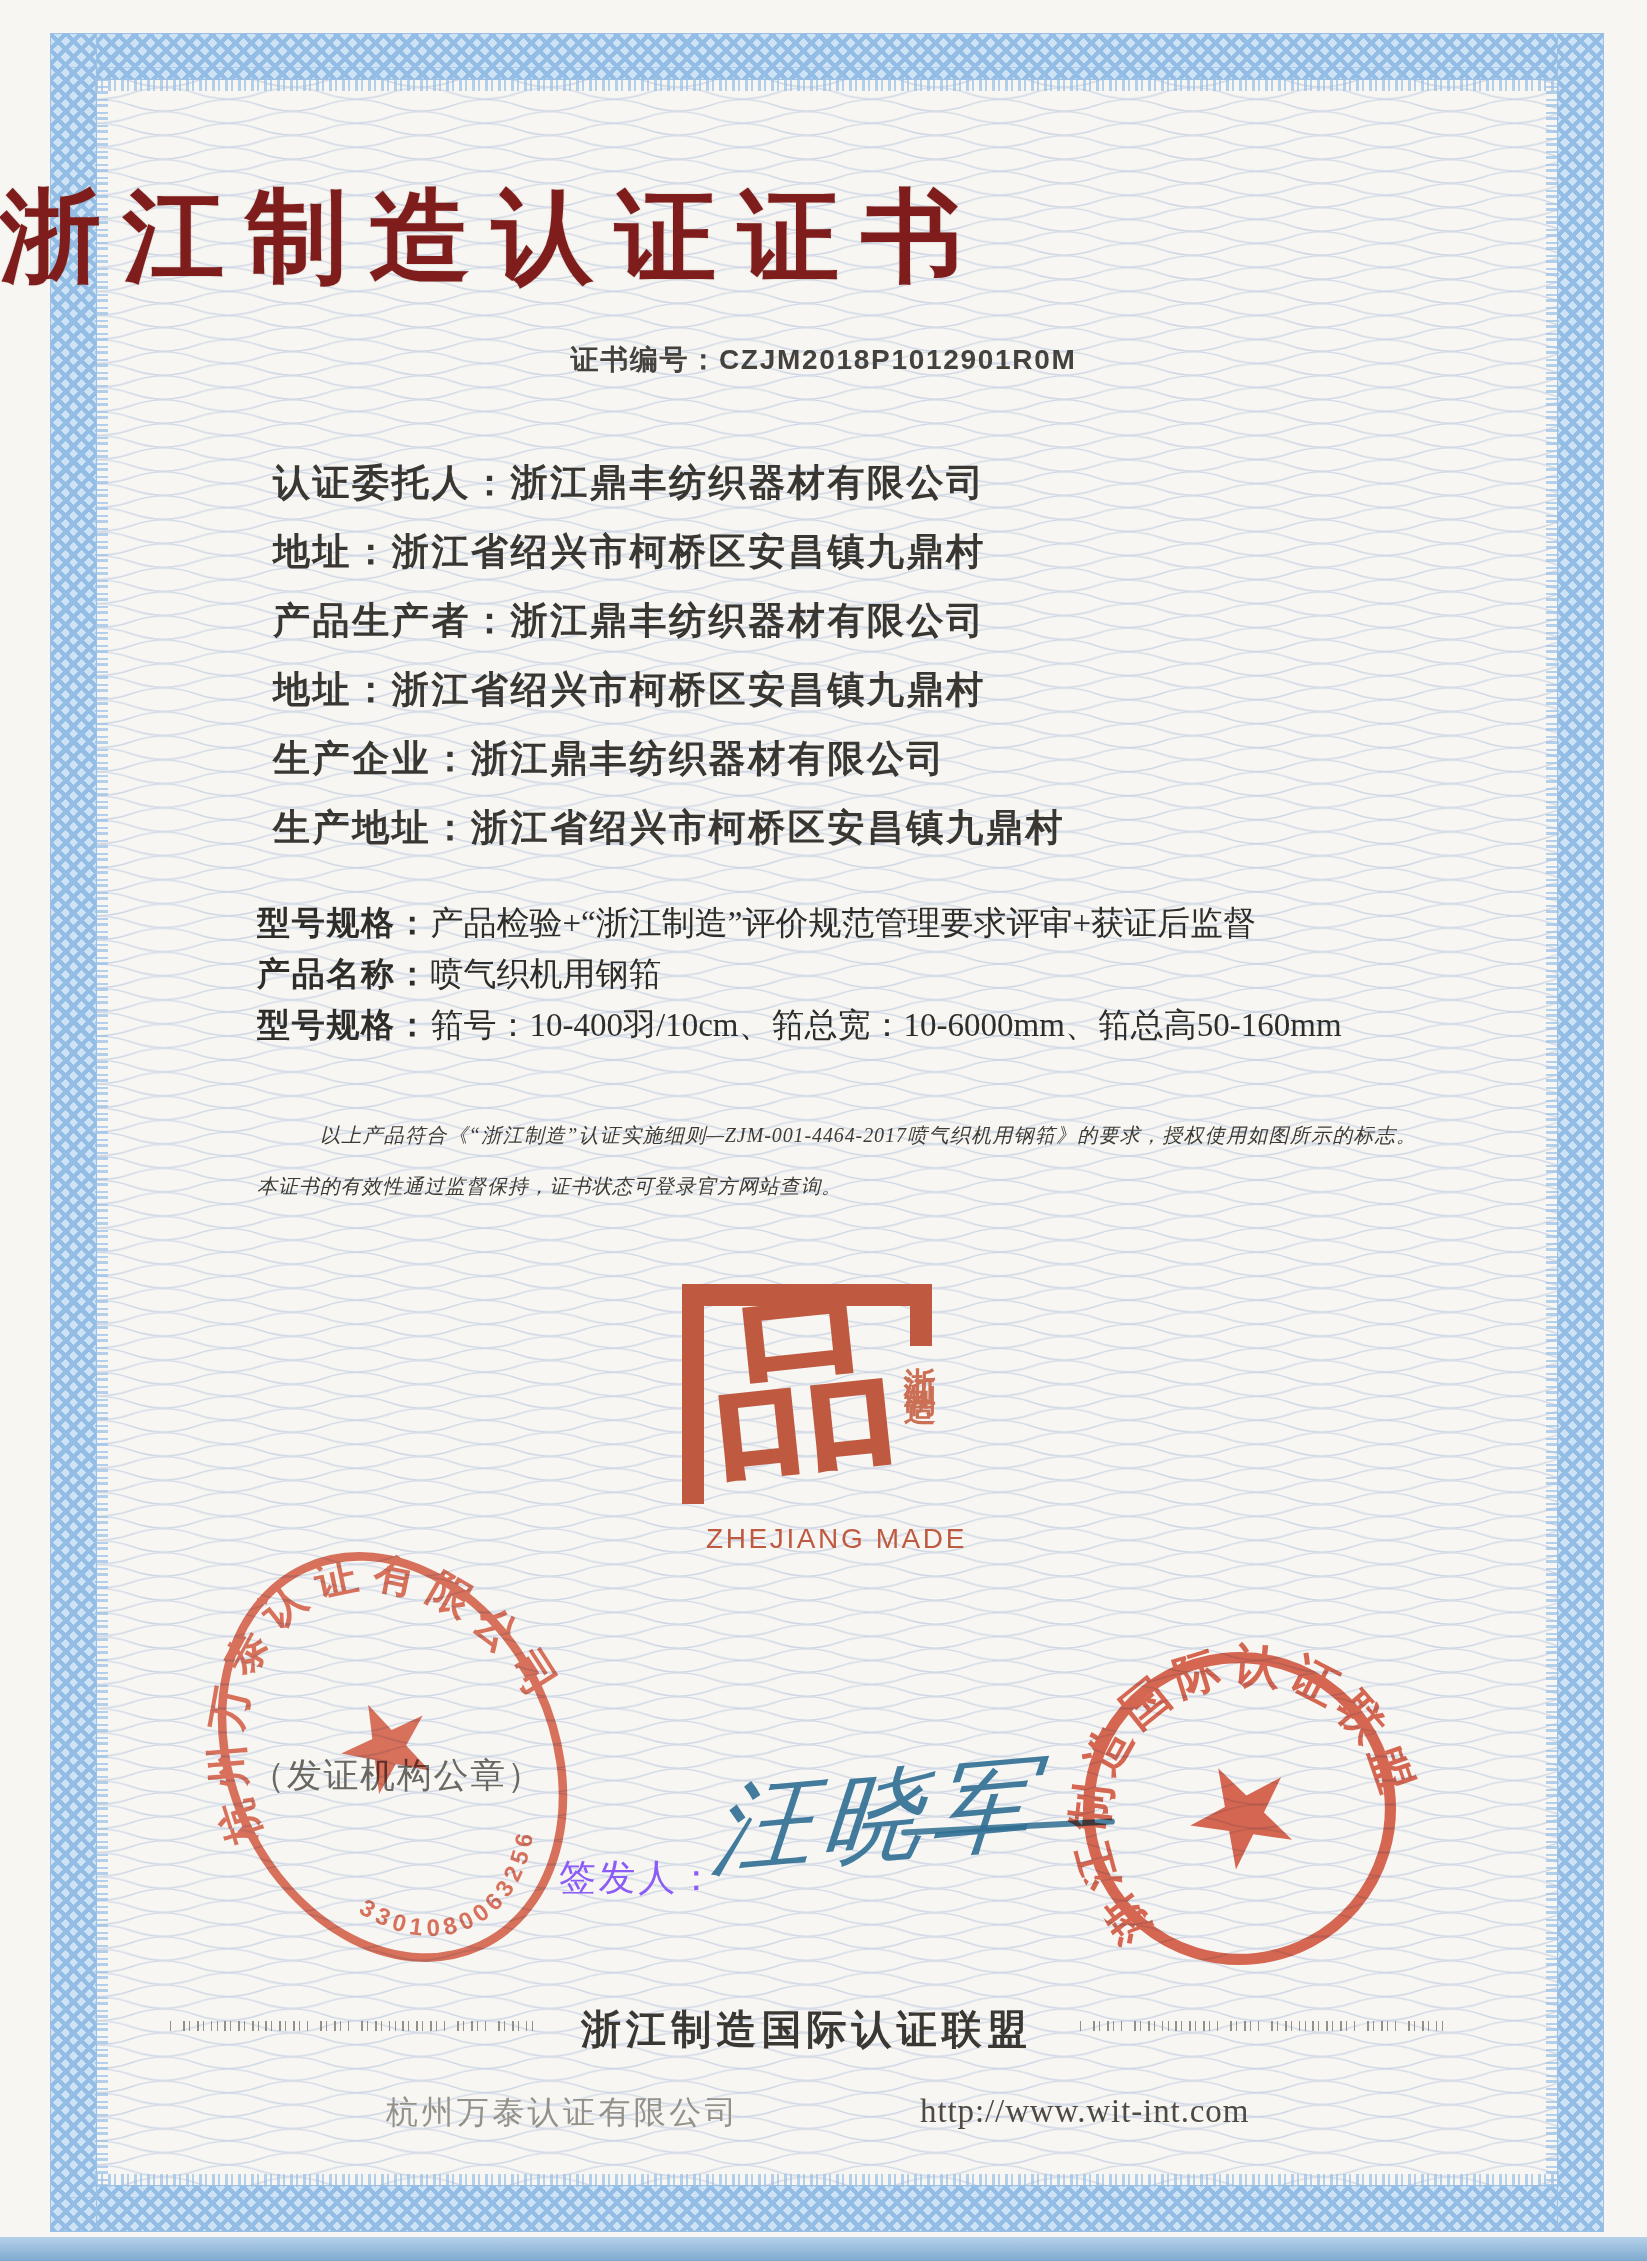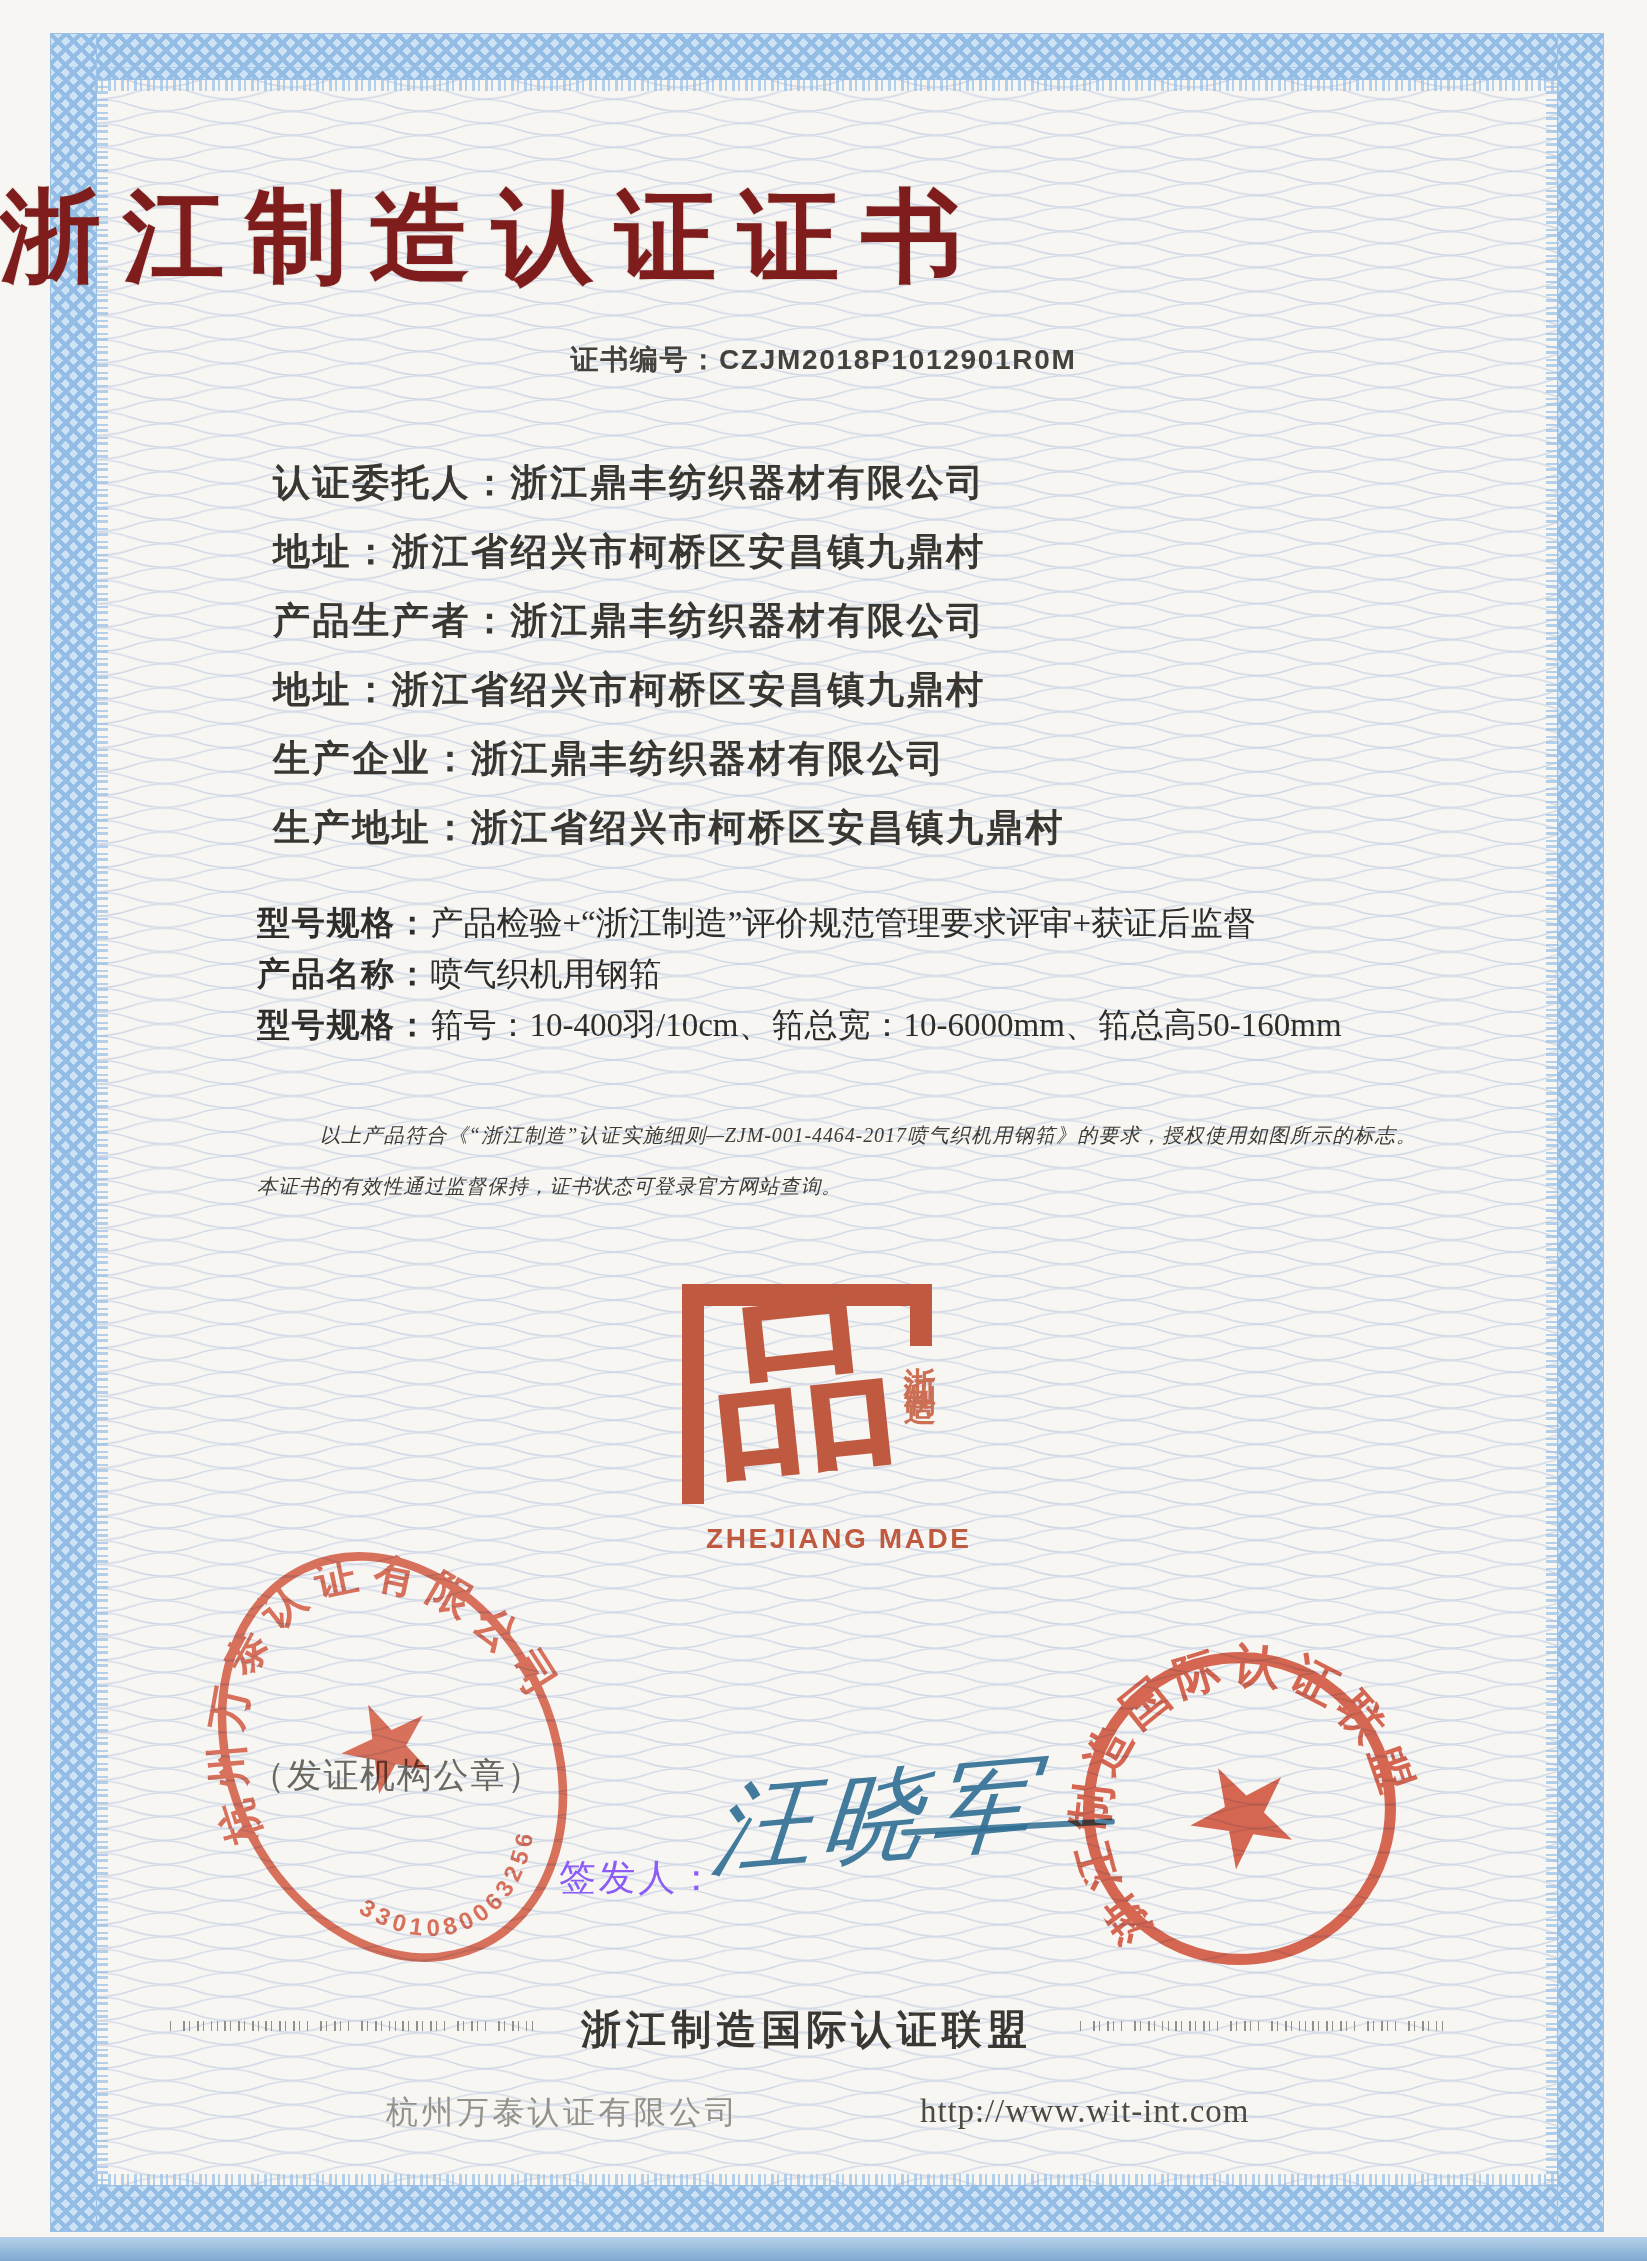--- a/index.html
+++ b/index.html
@@ -47,21 +47,21 @@
   .logo{position:absolute;left:682px;top:1284px;width:250px;height:273px;z-index:2;}
   .lg-top{position:absolute;left:0;top:0;width:100%;height:22px;background:#bf5a41;}
   .lg-left{position:absolute;left:0;top:0;width:22px;height:220px;background:#bf5a41;}
   .lg-stub{position:absolute;right:0;top:0;width:22px;height:62px;background:#bf5a41;}
   .lg-mark{position:absolute;left:24px;top:5.1px;width:193px;text-align:center;
      font-family:"Liberation Serif","DejaVu Serif",serif;font-weight:700;font-size:182px;line-height:197px;
      color:#bf5a41;transform:rotate(-6deg);}
   .lg-side{position:absolute;right:-10.3px;top:58px;writing-mode:vertical-rl;
      font-size:32px;font-weight:700;letter-spacing:8.6px;color:#cb6f55;}
   .lg-cap{position:absolute;left:24px;bottom:1.7px;width:226px;text-align:center;
-     font-size:28px;font-weight:700;letter-spacing:2.6px;color:#bf5a41;white-space:nowrap;}
+     font-size:28px;font-weight:400;letter-spacing:2.6px;color:#bf5a41;white-space:nowrap;}
   
   .dates{position:absolute;left:257px;top:1567px;z-index:2;}
   .dates .row{height:53px;font-size:37px;font-weight:700;color:#35332f;letter-spacing:1.7px;white-space:nowrap;}
   .sealnote{position:absolute;left:250px;top:1752px;z-index:2;font-size:35px;color:#6b6862;letter-spacing:1.7px;}
   .issuer{position:absolute;left:559px;top:1853px;z-index:2;font-size:37px;font-weight:400;color:#8b5cf6;letter-spacing:2.6px;}
   .signature{position:absolute;left:712px;top:1750px;z-index:3;
      font-family:"Liberation Serif","DejaVu Serif",serif;font-style:italic;
      font-size:101px;color:#2f6e93;letter-spacing:8.6px;transform:rotate(-5deg) skewX(-10deg);opacity:.9;}
   .sig-dash{position:absolute;left:901px;top:1824px;width:214px;height:6px;background:#2f6e93;
      transform:rotate(-3deg);border-radius:3.4px;z-index:3;opacity:.85;}

